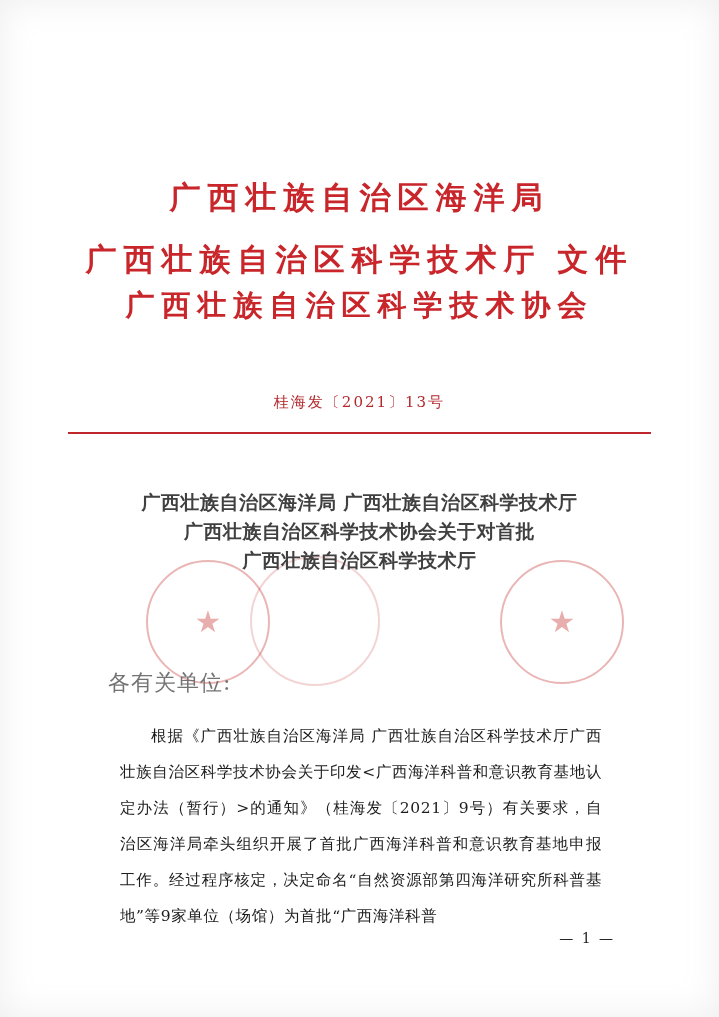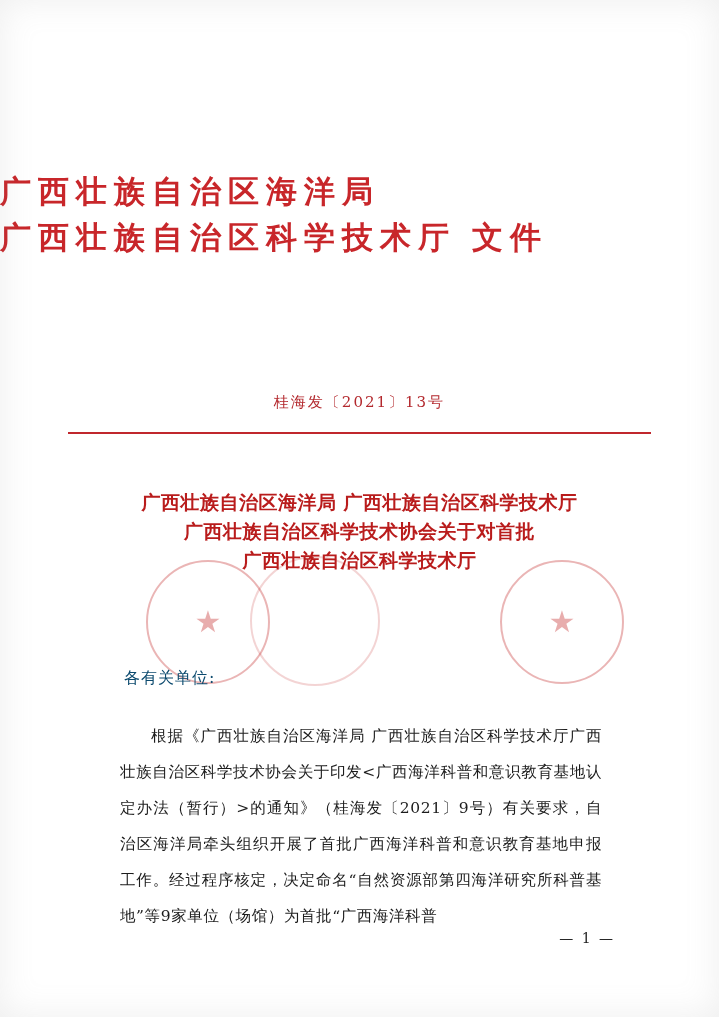--- a/index.html
+++ b/index.html
@@ -27,37 +27,38 @@
     position: absolute;
     inset: 0;
     pointer-events: none;
     box-shadow: inset 0 0 34px rgba(150,150,150,0.16);
   }
 
   .masthead {
     position: absolute;
     left: 0;
     right: 0;
-    top: 168px;
-    text-align: left;
+    top: 174px;
+    text-align: center;
   }
   .mast-line {
     color: #c8262a;
     font-weight: bold;
     font-family: "DejaVu Serif", "Liberation Serif", serif;
     letter-spacing: 7px;
     white-space: nowrap;
   }
   .mast-line.l1 {
     font-size: 31px;
     line-height: 46px;
   }
   .mast-line.l2 {
     font-size: 31px;
     line-height: 46px;
+    margin-top: 16px;
   }
   .mast-line.l3 {
     font-size: 29px;
     line-height: 46px;
   }
   .mast-doc {
     display: inline-block;
     margin-left: 16px;
     letter-spacing: 7px;
   }
@@ -82,36 +83,35 @@
     height: 2px;
     background: #c0272d;
   }
 
   .title-block {
     position: absolute;
     left: 70px;
     right: 70px;
     top: 488px;
     text-align: center;
-    color: #b91c1c;
+    color: #404040;
     font-weight: bold;
     font-size: 19px;
     line-height: 29px;
     letter-spacing: 0.5px;
   }
   .title-block div { white-space: nowrap; }
 
   .salutation {
     position: absolute;
     left: 108px;
     top: 668px;
-    font-size: 16px;
-    color: #0c4a6e;
+    font-size: 22px;
+    color: #737373;
     letter-spacing: 1px;
-    margin-left: 16px;
   }
 
   .body-text {
     position: absolute;
     left: 108px;
     right: 105px;
     top: 706px;
     font-size: 15.5px;
     line-height: 36px;
     color: #1c1c1c;
@@ -158,20 +158,21 @@
 </head>
 <body>
 
 <div id="page">
 
   <div class="masthead">
     <div class="mast-line l1">广西壮族自治区海洋局</div>
     <div class="mast-line l2">
       <span>广西壮族自治区科学技术厅</span><span class="mast-doc">文件</span>
     </div>
+    <div class="mast-line l3">广西壮族自治区科学技术协会</div>
   </div>
 
   <div class="docnum">桂海发〔2021〕13号</div>
 
   <div class="red-rule"></div>
 
   <div class="seal" id="seal-left">
     <span class="star">★</span>
   </div>
   <div class="seal" id="seal-mid">

